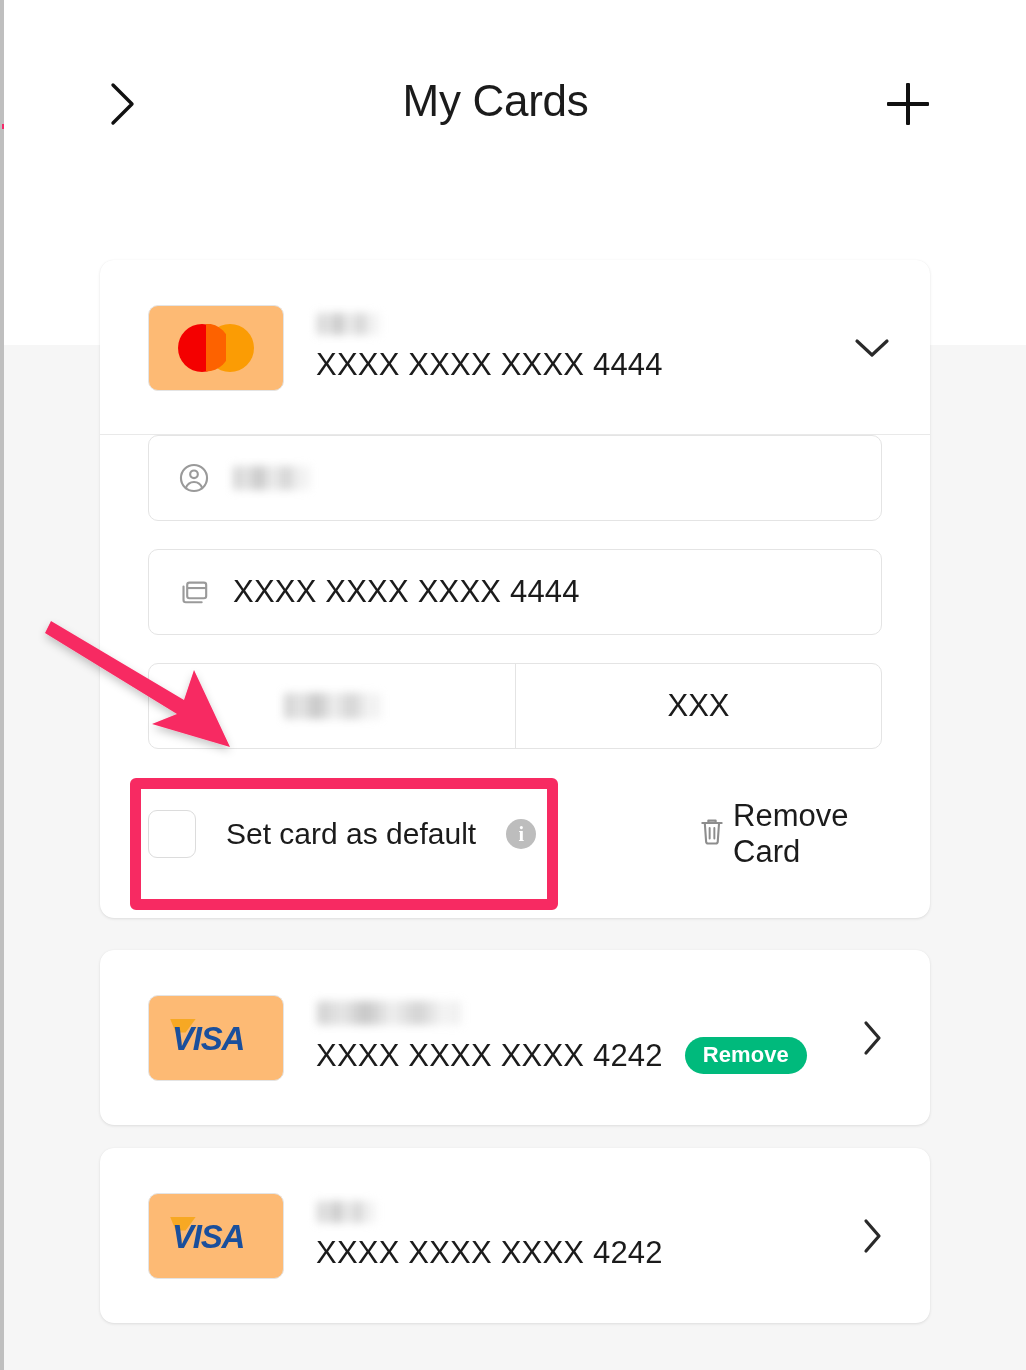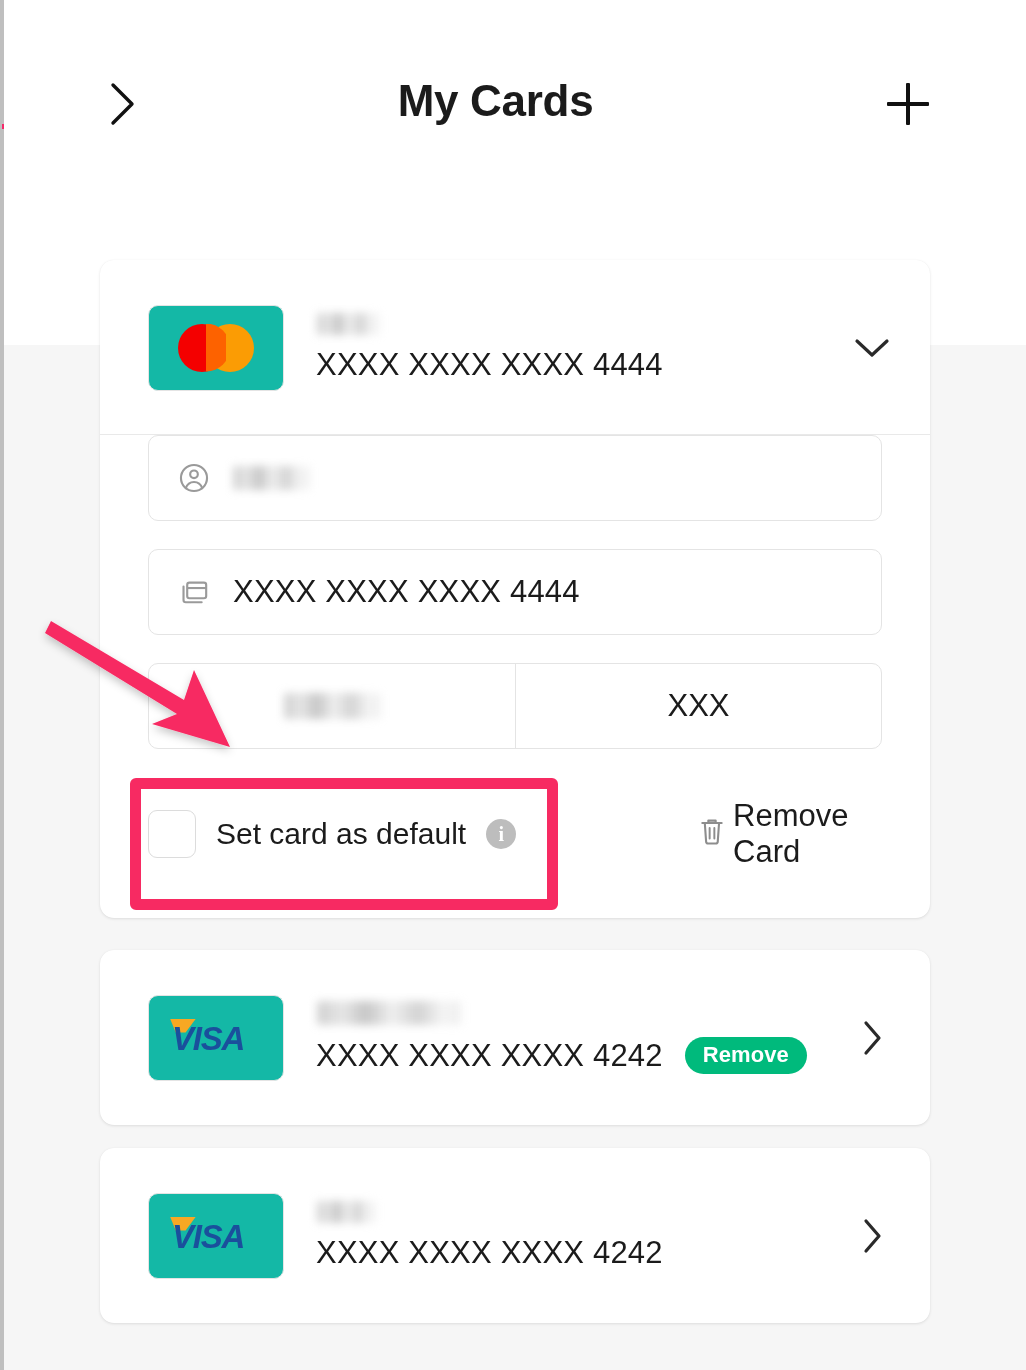--- a/index.html
+++ b/index.html
@@ -54,21 +54,21 @@
     width: 52px; height: 52px;
     display: flex; align-items: center; justify-content: center;
     cursor: pointer;
   }
   .hdr-title {
     position: absolute;
     left: 0; top: 76px;
     width: 983px;
     text-align: center;
     font-size: 44px;
-    font-weight: 700;
+    font-weight: 400;
     color: #1b1b1b;
     letter-spacing: -0.3px;
   }
   .hdr-add {
     position: absolute;
     right: 92px; top: 78px;
     width: 52px; height: 52px;
     display: flex; align-items: center; justify-content: center;
     cursor: pointer;
   }
@@ -106,21 +106,21 @@
     position: absolute;
     left: 0; bottom: 0;
     width: 830px; height: 1px;
     background: #e9e9e9;
   }
 
   .brand-box {
     width: 136px; height: 86px;
     border: 1px solid #e4e4e4;
     border-radius: 10px;
-    background: #14b8a6;
+    background: #fdba74;
     display: flex; align-items: center; justify-content: center;
     flex: 0 0 auto;
   }
 
   
   .mc { position: relative; width: 76px; height: 48px; }
   .mc-c { position: absolute; top: 0; width: 48px; height: 48px; border-radius: 50%; }
   .mc-red { left: 0; background: #f40000; }
   .mc-yel { right: 0; background: #fb9c04; }
   .mc-mid {
@@ -231,21 +231,21 @@
   .action-row {
     position: relative;
     margin: 42px 48px 0;
     height: 86px;
     display: flex;
     align-items: center;
   }
   .default-wrap {
     display: flex;
     align-items: center;
-    gap: 20px;
+    gap: 30px;
     flex: 0 0 auto;
     cursor: pointer;
   }
   .checkbox {
     width: 48px; height: 48px;
     border: 1px solid #dcdcdc;
     border-radius: 9px;
     background: #ffffff;
     flex: 0 0 auto;
   }

